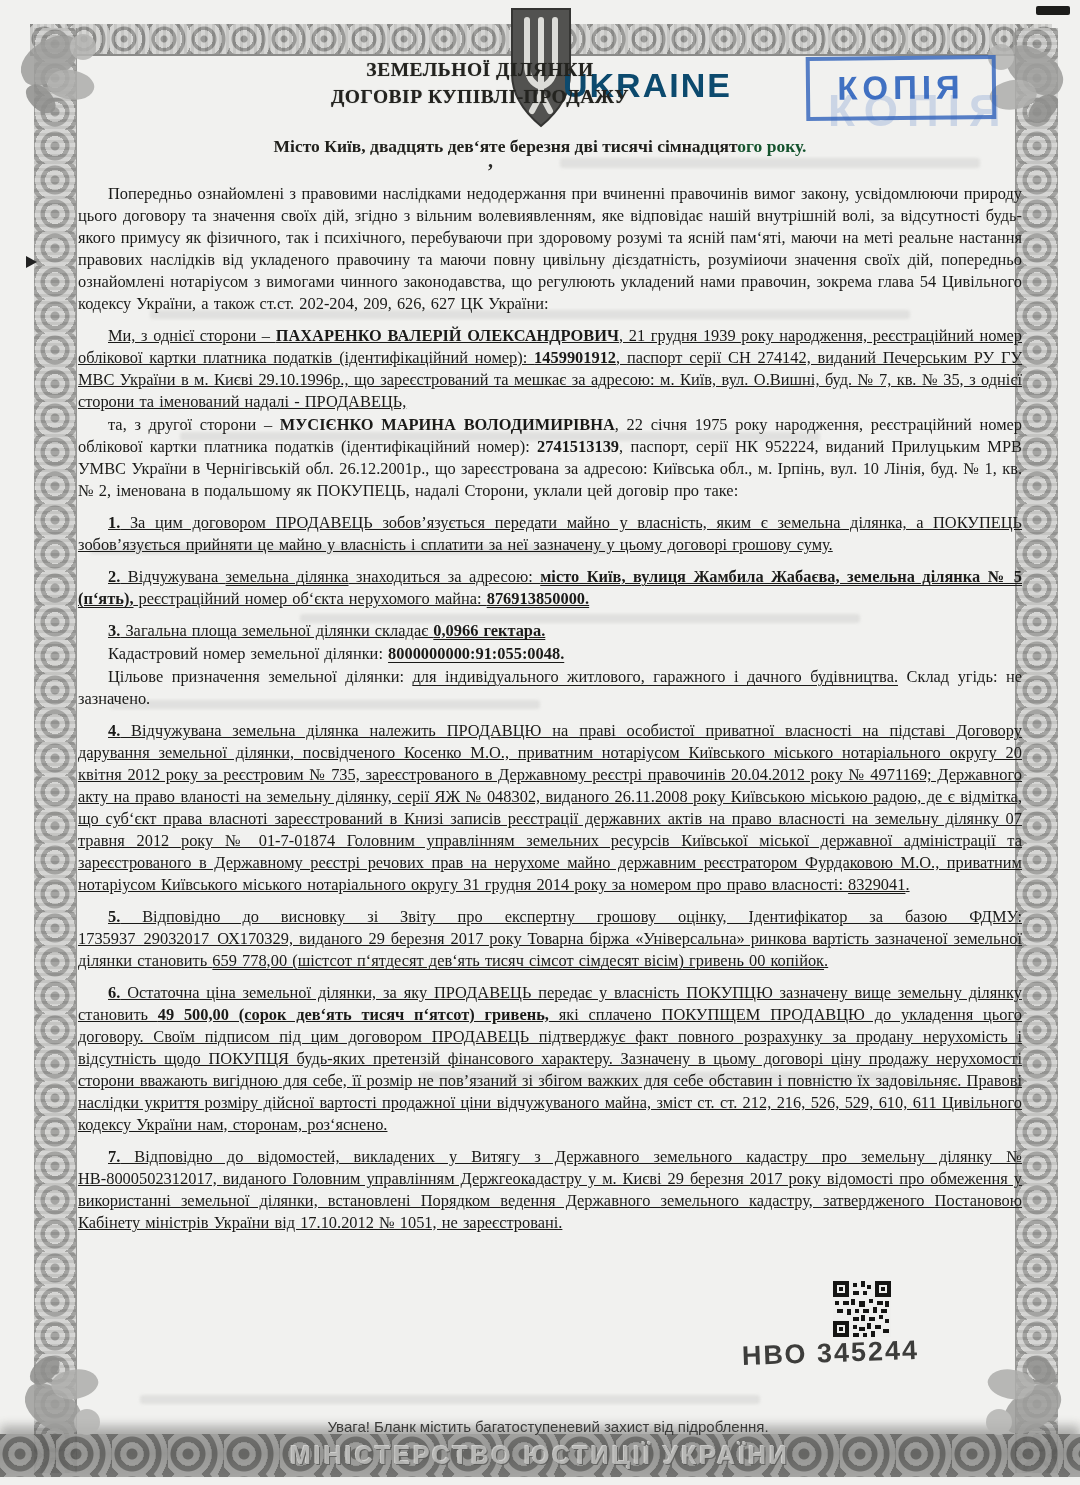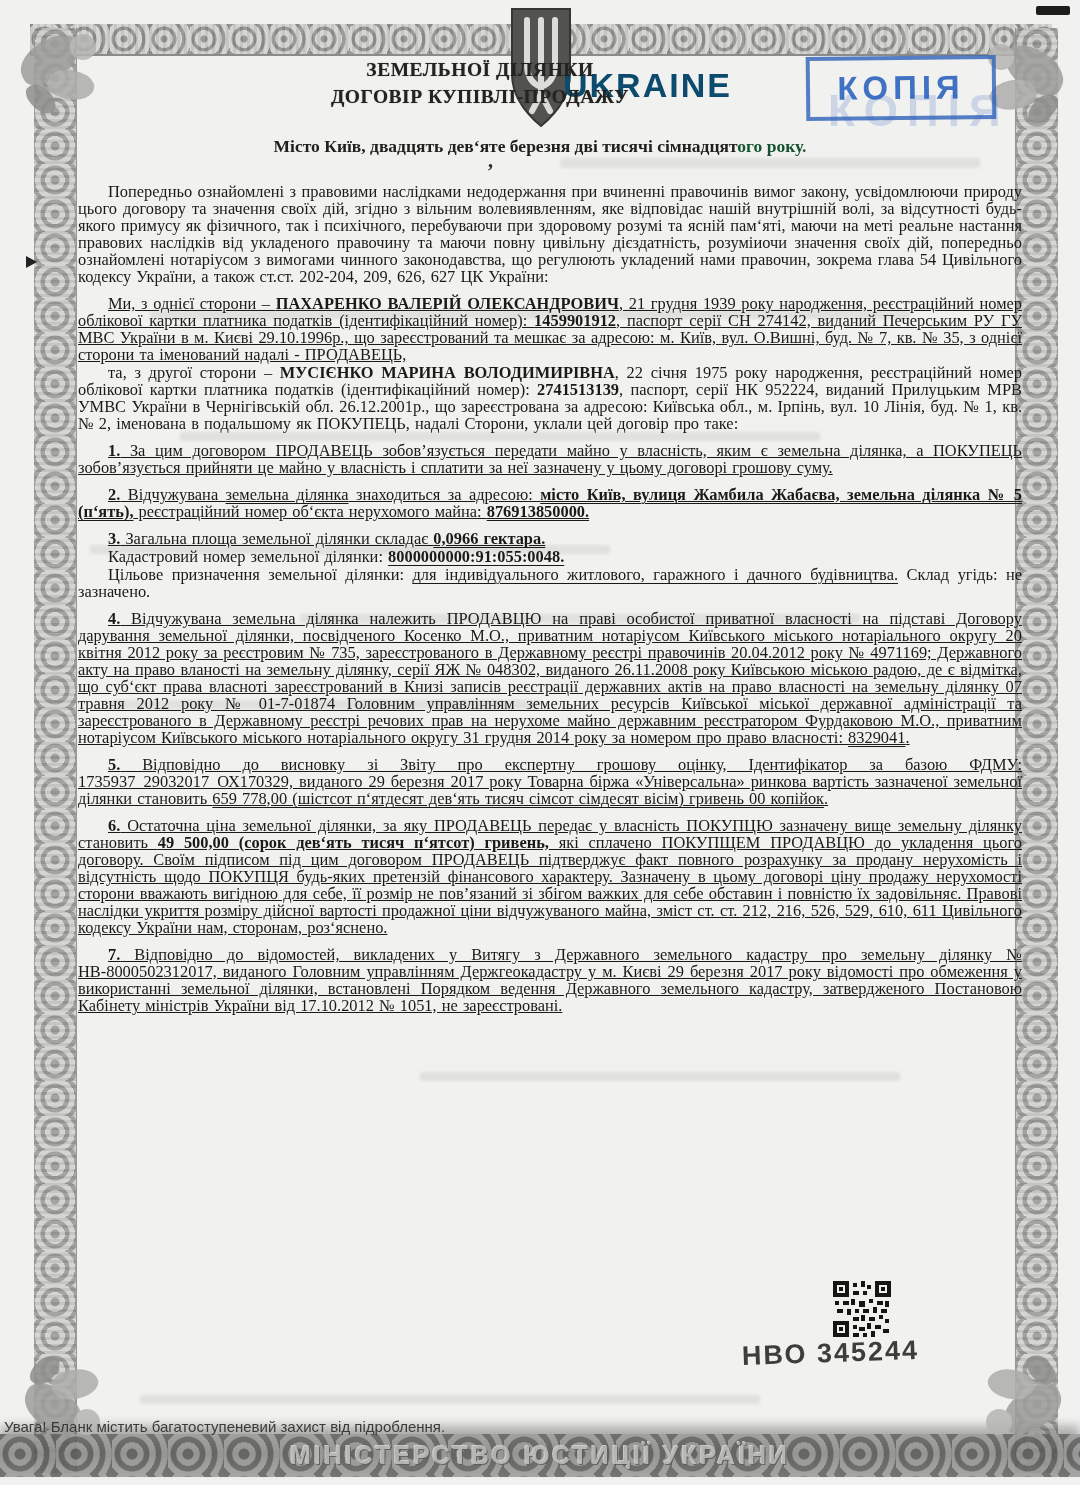--- a/index.html
+++ b/index.html
@@ -83,36 +83,36 @@
     text-align:center; font-weight:bold; font-size:17.5px; color:#20201c;
   }
   .date-faded{color:#14532d; font-weight:bold;}
   .stray-mark{position:absolute; left:487px; top:160px; font-size:20px; font-weight:bold; color:#2a2a28;}
   
   .body{
     position:absolute; left:78px; top:183px; width:944px; z-index:2;
   }
   p.para{
     margin:0 0 1px; text-indent:30px; text-align:justify;
-    font-size:16.4px; line-height:17px; word-spacing:1px;
+    font-size:16.4px; line-height:22px; word-spacing:1px;
   }
   p.para.gap{margin-top:10px;text-decoration:underline;}
   .b{font-weight:bold;}
   .u{text-decoration:underline; text-underline-offset:3px;}
   
   .qr{position:absolute; left:833px; top:1281px; z-index:4;}
   .hvo{
     position:absolute; left:742px; top:1338px; z-index:5;
     font-family:"Liberation Sans", sans-serif; font-weight:bold;
     font-size:27px; letter-spacing:2px; color:#2e2e2c;
     transform:rotate(-2deg); opacity:.92;
   }
   .warning{
-    position:absolute; left:4px; right:0; top:1418px; z-index:2;
-    font-family:"Liberation Sans", sans-serif;
+    position:absolute; left:16px; right:0; top:1418px; z-index:2;
+    text-align:center; font-family:"Liberation Sans", sans-serif;
     font-size:15px; color:#3a3a38;
   }
   .mark-arrow{position:absolute; left:26px; top:256px; width:0; height:0; z-index:3;
     border-top:6px solid transparent; border-bottom:6px solid transparent; border-left:11px solid #222;}
   .mark-dash{position:absolute; right:10px; top:6px; width:34px; height:9px; background:#1d1d1b; border-radius:2px; z-index:3;}
   .ghost{position:absolute; background:rgba(110,110,108,.12); filter:blur(1.6px); border-radius:3px; z-index:1;}
 </style>
 </head>
 <body>
 

